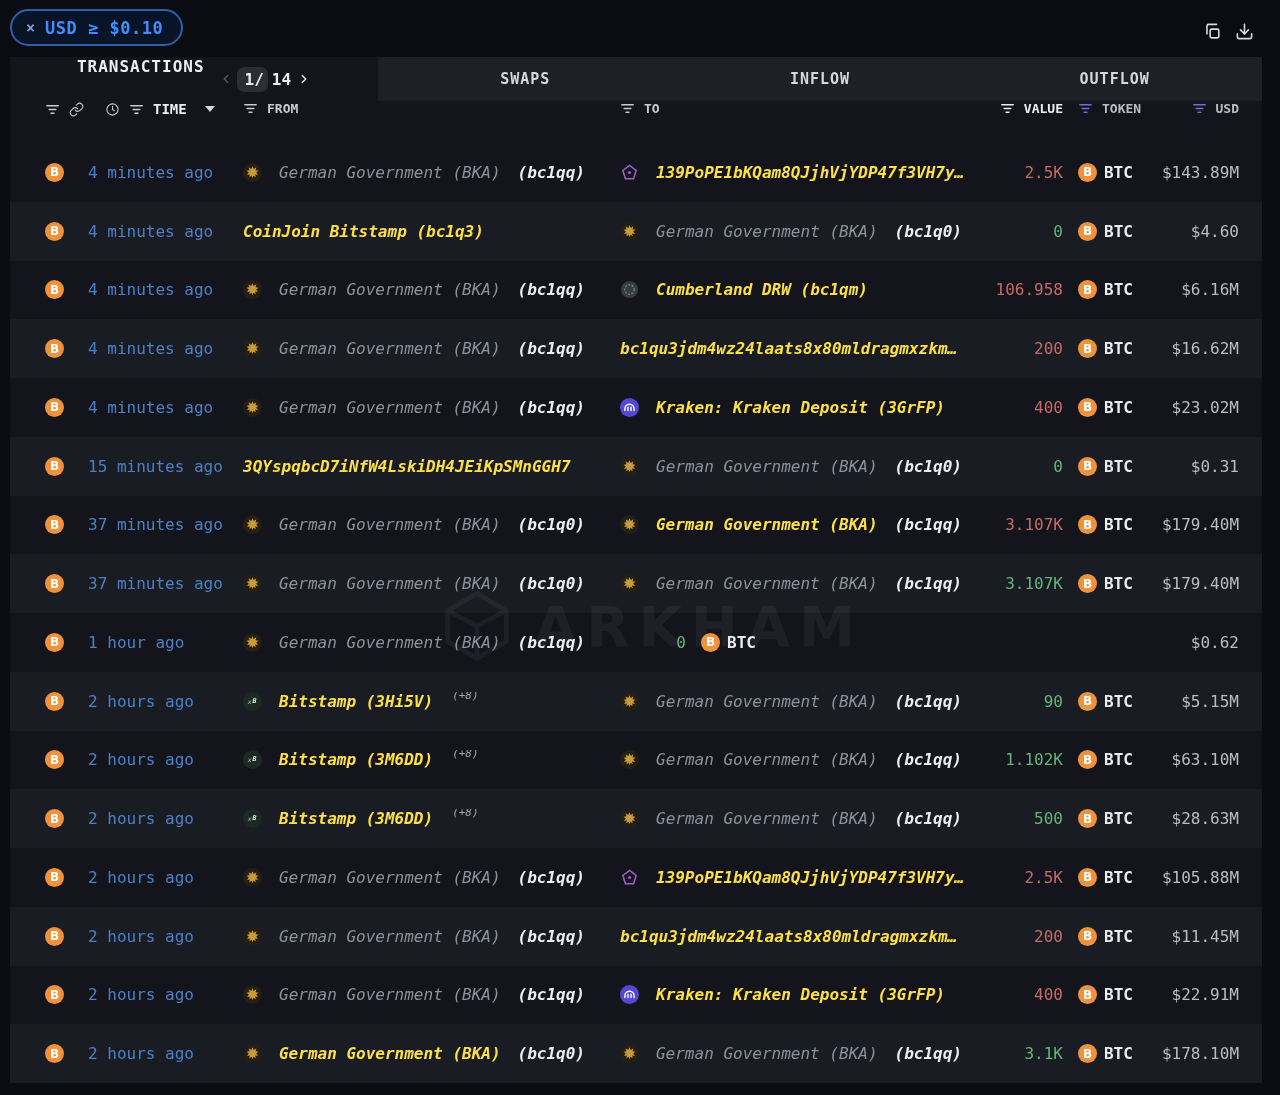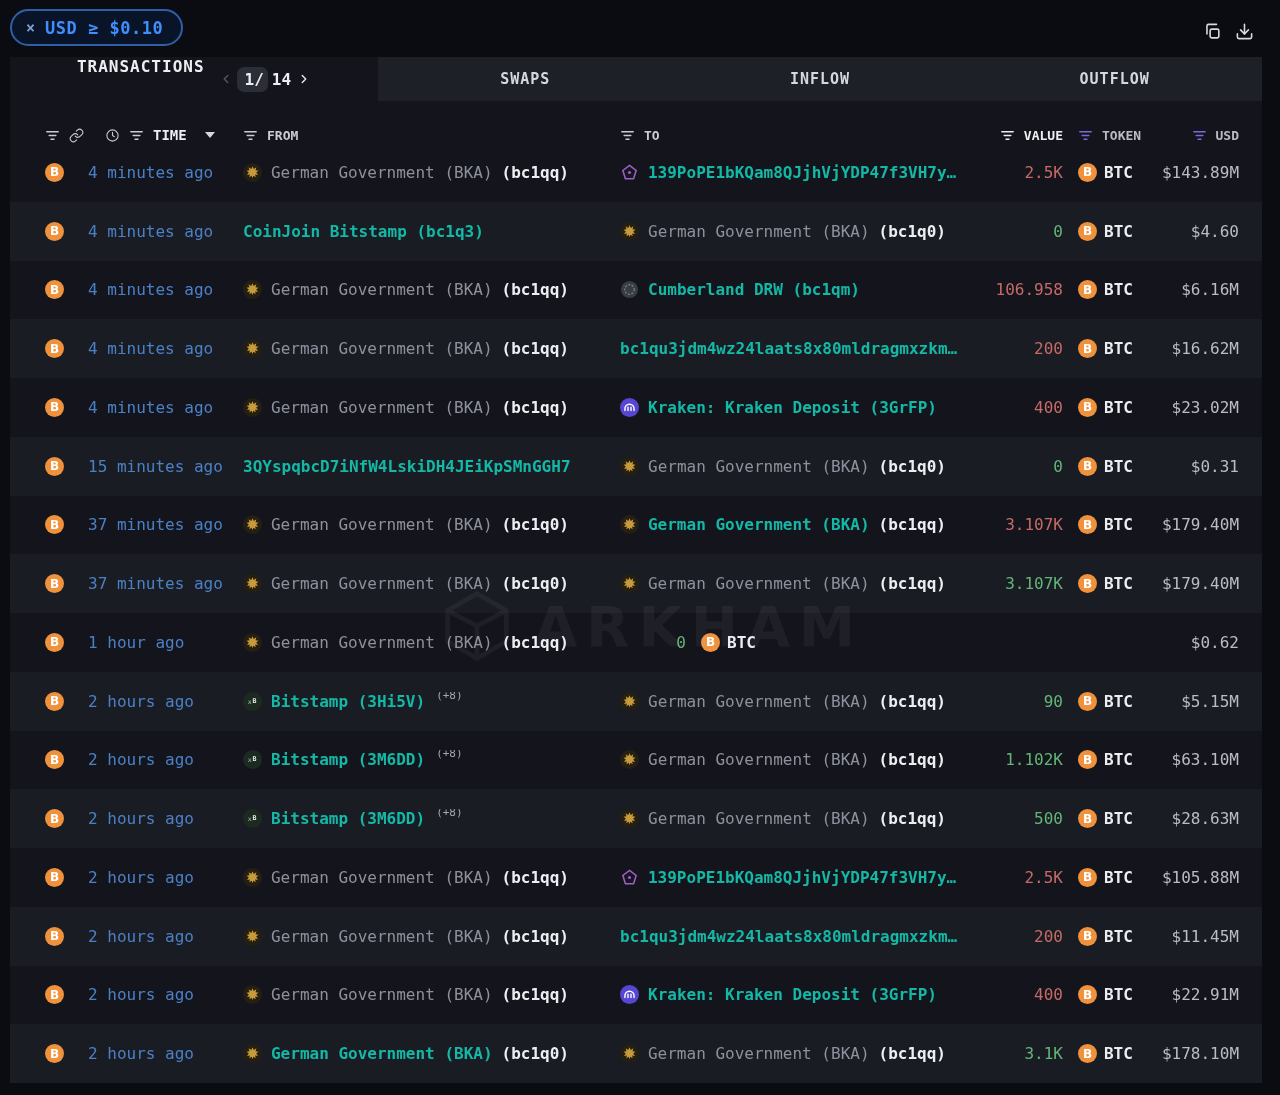--- a/index.html
+++ b/index.html
@@ -32,21 +32,21 @@
   .pg-left { stroke:#55585f; }
   .pg-right { stroke:#e8e9ed; }
   .pg-cur { background:#2b2d37; border-radius:7px; padding:3px 4px 3px 8px;
     color:#eceef2; font-size:16px; font-weight:bold; }
   .pg-total { color:#eceef2; font-size:16px; font-weight:bold; padding-right:2px; }
   .tab-rest { flex:1; display:flex; background:#1e2028; }
   .tab { flex:1; display:flex; align-items:center; justify-content:center;
     color:#d6d8dd; font-size:15px; font-weight:bold; letter-spacing:1px; cursor:pointer; }
 
   
-  .thead { display:flex; align-items:flex-end; height:42px; padding:0 23px 0 35px;
+  .thead { display:flex; align-items:flex-start; height:42px; padding:0 23px 0 35px;
     background:#14151c; color:#c9ccd3; font-size:13px; font-weight:bold; }
   .thead .hicon { width:15px; height:15px; stroke:#c9ccd3; fill:none; stroke-width:1.7;
     stroke-linecap:round; cursor:pointer; }
   .thead .hicon.purple { stroke:#7b68d9; }
   .caret { width:0; height:0; border-left:5px solid transparent; border-right:5px solid transparent;
     border-top:6px solid #d5d7dc; margin-left:9px; }
 
   .c { display:flex; align-items:center; }
   .c.chain { width:43px; }
   .c.time  { width:155px; }
@@ -61,24 +61,24 @@
   .rows { position:relative; }
   .row { display:flex; align-items:center; height:58.75px; padding:0 23px 0 35px;
     font-size:16px; cursor:pointer; }
   .row:nth-child(odd) { background:#1a1c24; }
   .row:nth-child(even){ background:#14151c; }
 
   .coin { width:19px; height:19px; border-radius:50%; background:#f0923c; color:#fff;
     display:inline-flex; align-items:center; justify-content:center;
     font-size:12px; font-weight:bold; font-family:"DejaVu Sans",sans-serif; flex:0 0 19px; }
   .timelink { color:#4b80c6; text-decoration:none; }
-  .ent { display:flex; align-items:center; gap:9px; white-space:nowrap; overflow:hidden; }
+  .ent { display:flex; align-items:center; gap:17px; white-space:nowrap; overflow:hidden;font-style:italic; }
   .ent .eicon { width:19px; height:19px; flex:0 0 19px; }
   .ename.muted  { color:#8d919c; }
-  .ename.bright { color:#14b8a6; font-weight:bold; }
+  .ename.bright { color:#fde047; font-weight:bold; }
   .eaddr { color:#eceef2; font-weight:bold; }
   .esuf { color:#a2a5ae; font-size:11px; position:relative; top:-6px; margin-left:2px; }
   .val.neg { color:#c66a66; }
   .val.pos { color:#63b577; }
   .tok { color:#eceef2; font-weight:bold; margin-left:7px; }
   .usdv { color:#b9bcc4; }
 
   
   .watermark { position:absolute; left:430px; top:446px; display:flex; align-items:center;
     gap:20px; pointer-events:none; opacity:.055; }

